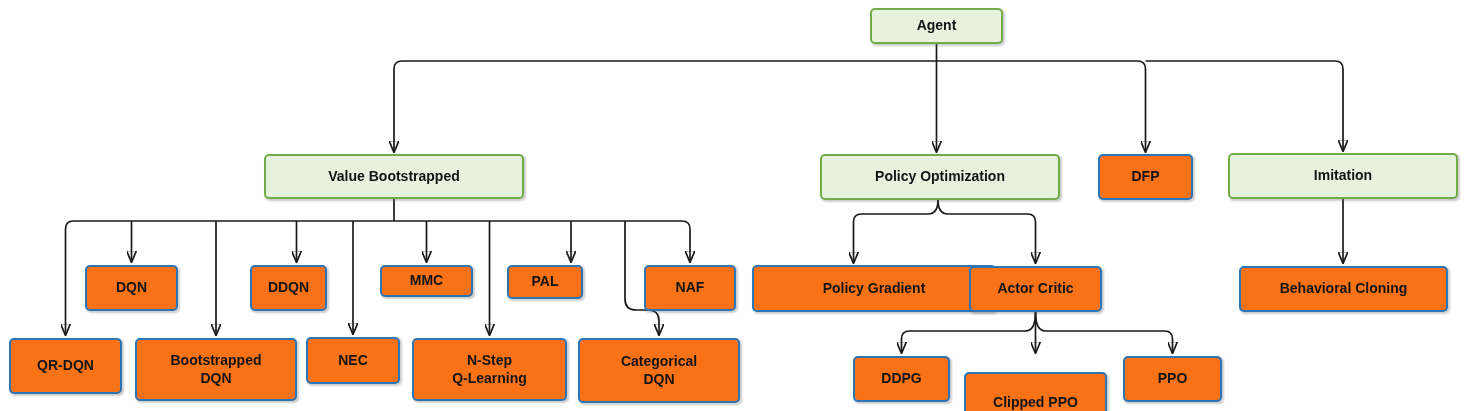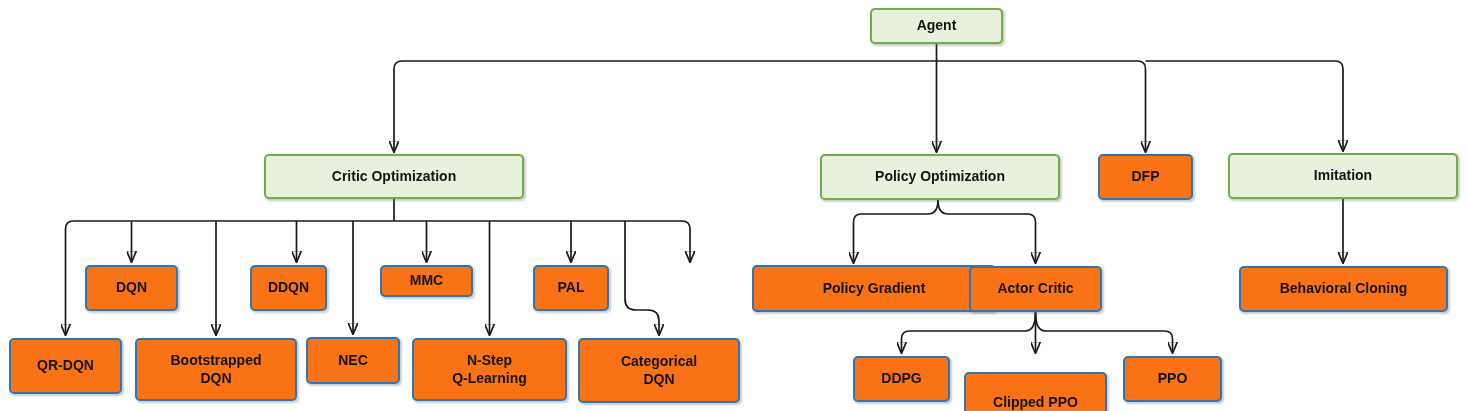--- a/index.html
+++ b/index.html
@@ -62,29 +62,30 @@
       <path d="M1035.5,312 V352" marker-end="url(#ah)"></path>
       <path d="M1035.5,312 Q1035.5,331 1045.5,331 H1164.5 Q1172.5,331 1172.5,339 V352" marker-end="url(#ah)"></path>
     </g>
     <g>
       <path d="M1343,199 V262" marker-end="url(#ah)"></path>
     </g>
   </svg>
 
   <div class="node green" style="left:870px;top:8px;width:133px;height:36px">Agent</div>
 
-  <div class="node green" style="left:264px;top:154px;width:260px;height:45px">Critic Optimization</div>
+  <div class="node green" style="left:264px;top:154px;width:260px;height:45px">Value Bootstrapped</div>
   <div class="node green" style="left:820px;top:154px;width:240px;height:46px">Policy Optimization</div>
   <div class="node blue" style="left:1098px;top:154px;width:95px;height:46px">DFP</div>
   <div class="node green" style="left:1228px;top:153px;width:230px;height:46px">Imitation</div>
 
   <div class="node blue" style="left:85px;top:265px;width:93px;height:46px">DQN</div>
   <div class="node blue" style="left:250px;top:265px;width:77px;height:46px">DDQN</div>
   <div class="node blue" style="left:380px;top:265px;width:93px;height:32px">MMC</div>
-  <div class="node blue" style="left:533px;top:265px;width:76px;height:46px">PAL</div>
+  <div class="node blue" style="left:507px;top:265px;width:76px;height:34px">PAL</div>
+  <div class="node blue" style="left:644px;top:265px;width:92px;height:46px">NAF</div>
   <div class="node blue" style="left:752px;top:265px;width:244px;height:47px">Policy Gradient</div>
   <div class="node blue" style="left:969px;top:266px;width:133px;height:46px">Actor Critic</div>
   <div class="node blue" style="left:1239px;top:266px;width:209px;height:46px">Behavioral Cloning</div>
 
   <div class="node blue" style="left:9px;top:338px;width:113px;height:56px">QR-DQN</div>
   <div class="node blue" style="left:135px;top:338px;width:162px;height:63px">Bootstrapped
 DQN</div>
   <div class="node blue" style="left:306px;top:337px;width:94px;height:47px">NEC</div>
   <div class="node blue" style="left:412px;top:338px;width:155px;height:63px">N-Step
 Q-Learning</div>

